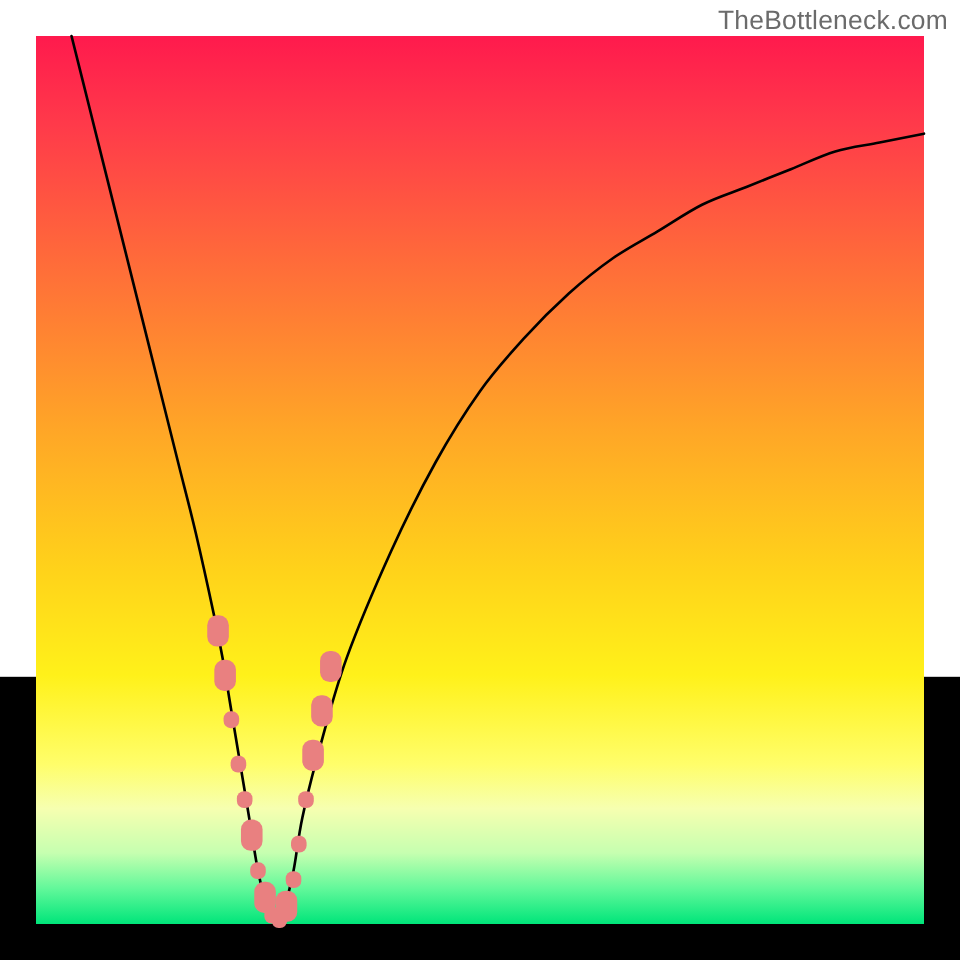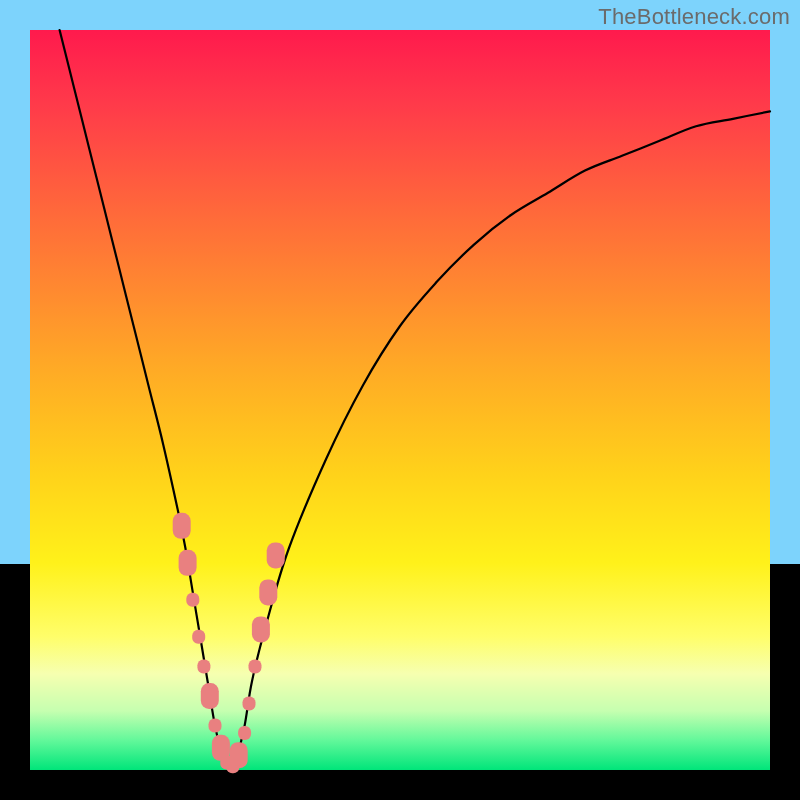--- a/index.html
+++ b/index.html
@@ -10,21 +10,21 @@
     background: #000;
     overflow: hidden;
     font-family: Arial, Helvetica, sans-serif;
   }
   .frame {
     position: absolute;
     left: 0;
     top: 0;
     width: 800px;
     height: 564px;
-    background: #7dd3fc;
+    background: #ffffff;
   }
   .plot-area {
     position: absolute;
     left: 30px;
     top: 30px;
     width: 740px;
     height: 740px;
     background: linear-gradient(to bottom,
       #ff1a4d 0%,
       #ff3a4a 10%,

